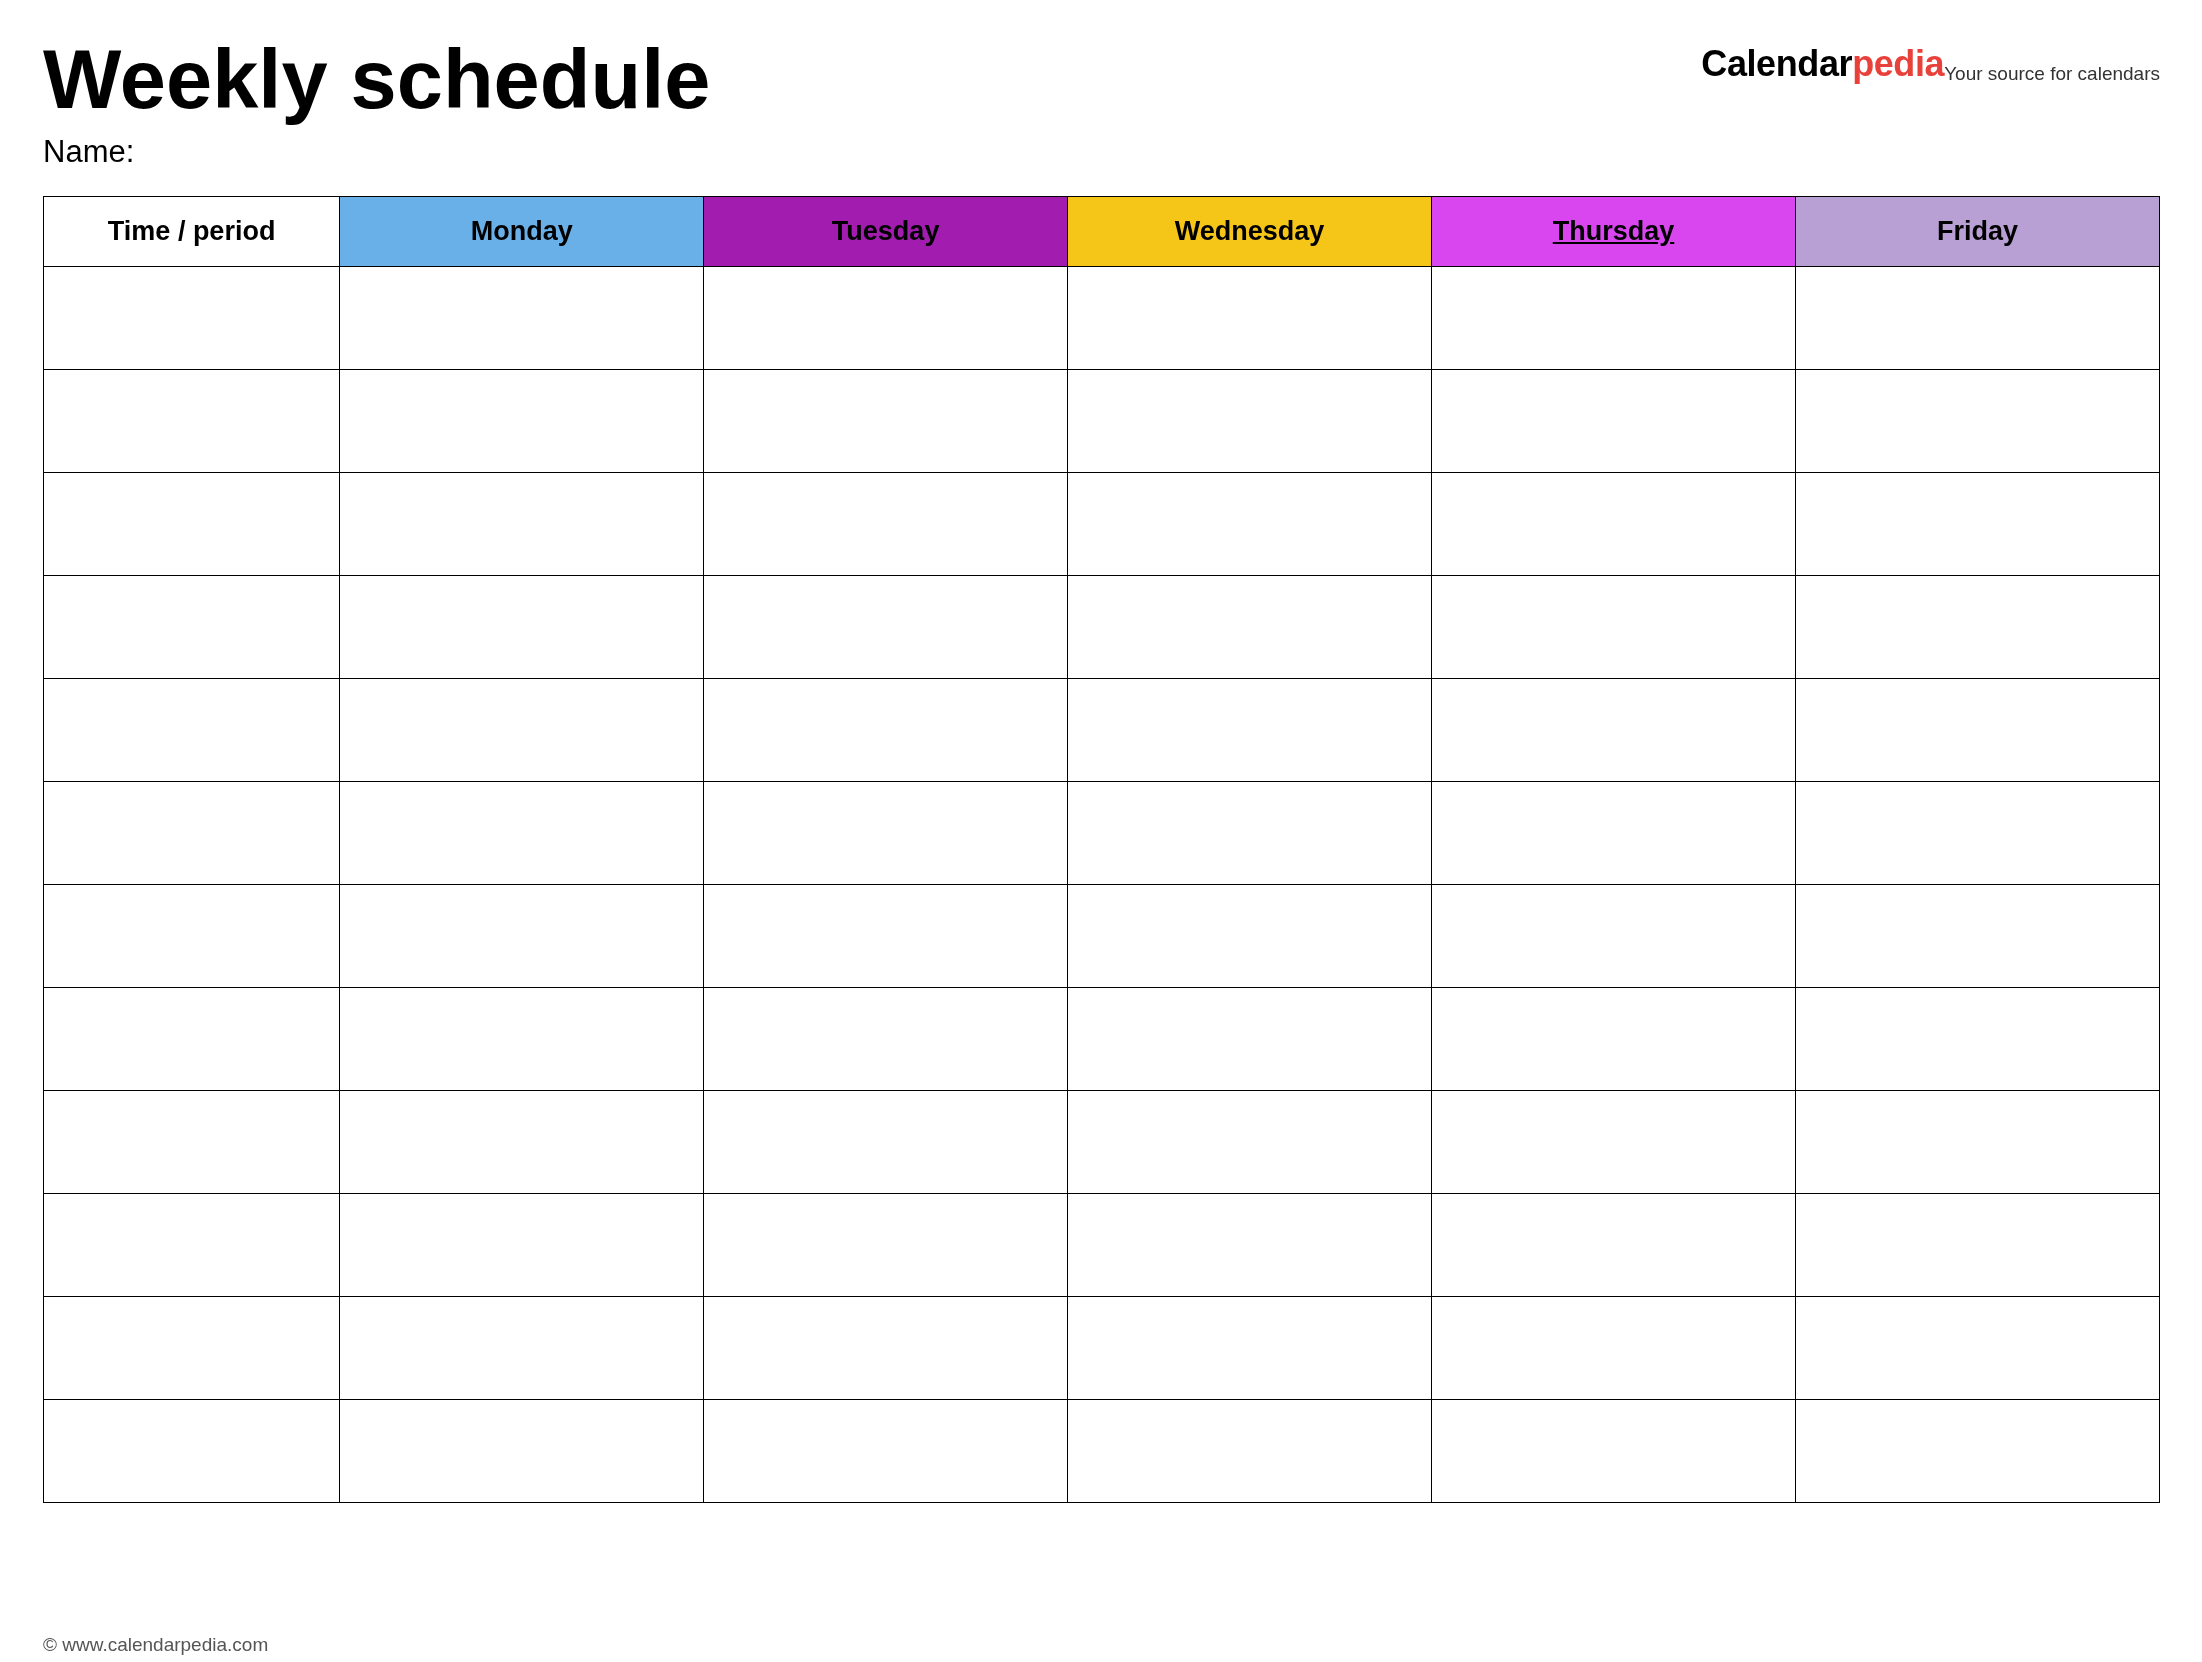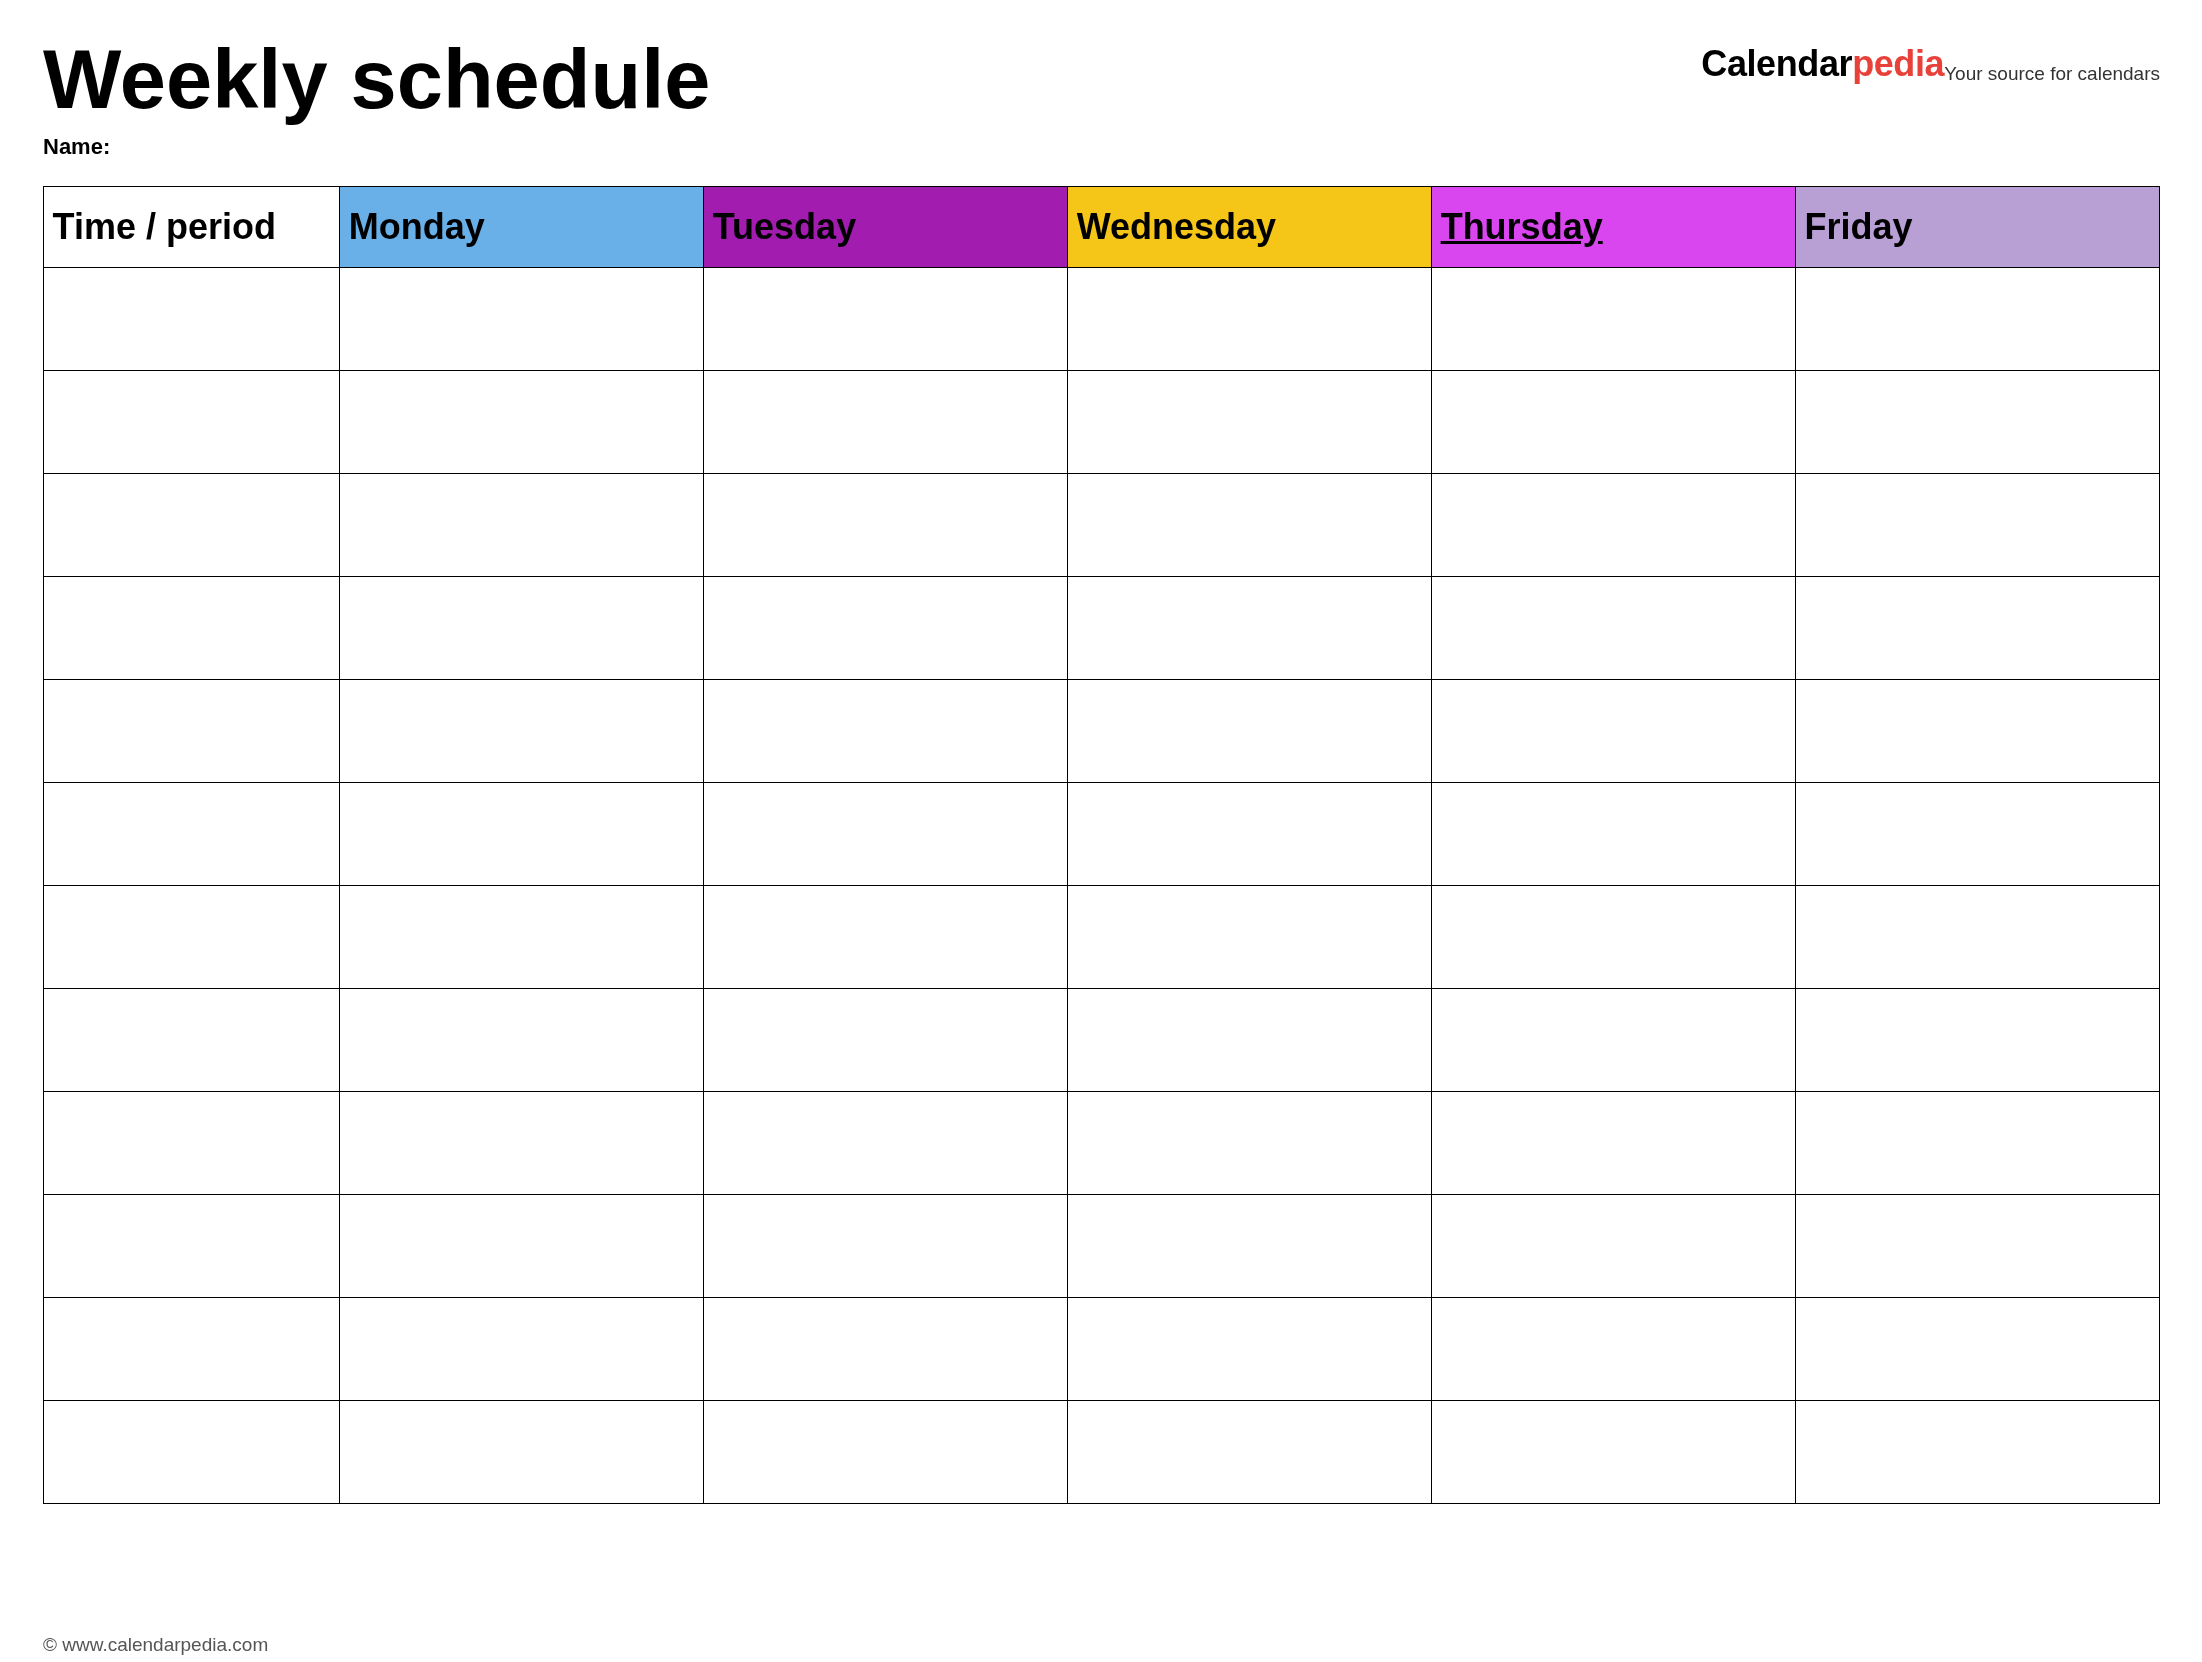--- a/index.html
+++ b/index.html
@@ -32,22 +32,22 @@
 
     .main-title {
       font-size: 83px;
       font-weight: bold;
       color: #000000;
       line-height: 1.1;
       margin-bottom: 8.6px;
     }
 
     .name-label {
-      font-size: 22px;
-      font-weight: bold;
+      font-size: 31px;
+      font-weight: normal;
       color: #000000;
     }
 
     .logo-section {
       display: flex;
       flex-direction: row;
       align-items: flex-end;
       padding-top: 8.6px;
     }
 
@@ -75,23 +75,23 @@
     }
 
     .schedule-table {
       width: 100%;
       border-collapse: collapse;
       margin-top: 26px;
       border: 1.7px solid #000000;
     }
 
     .schedule-table th {
-      font-size: 36px;
-      font-weight: bold;
-      text-align: left;
+      font-size: 27px;
+      font-weight: bold;
+      text-align: center;
       padding: 19px 8.6px;
       border: 1.3px solid #000000;
     }
 
     .col-time {
       background-color: #ffffff;
       color: #000000;
       width: 14%;
     }
 

